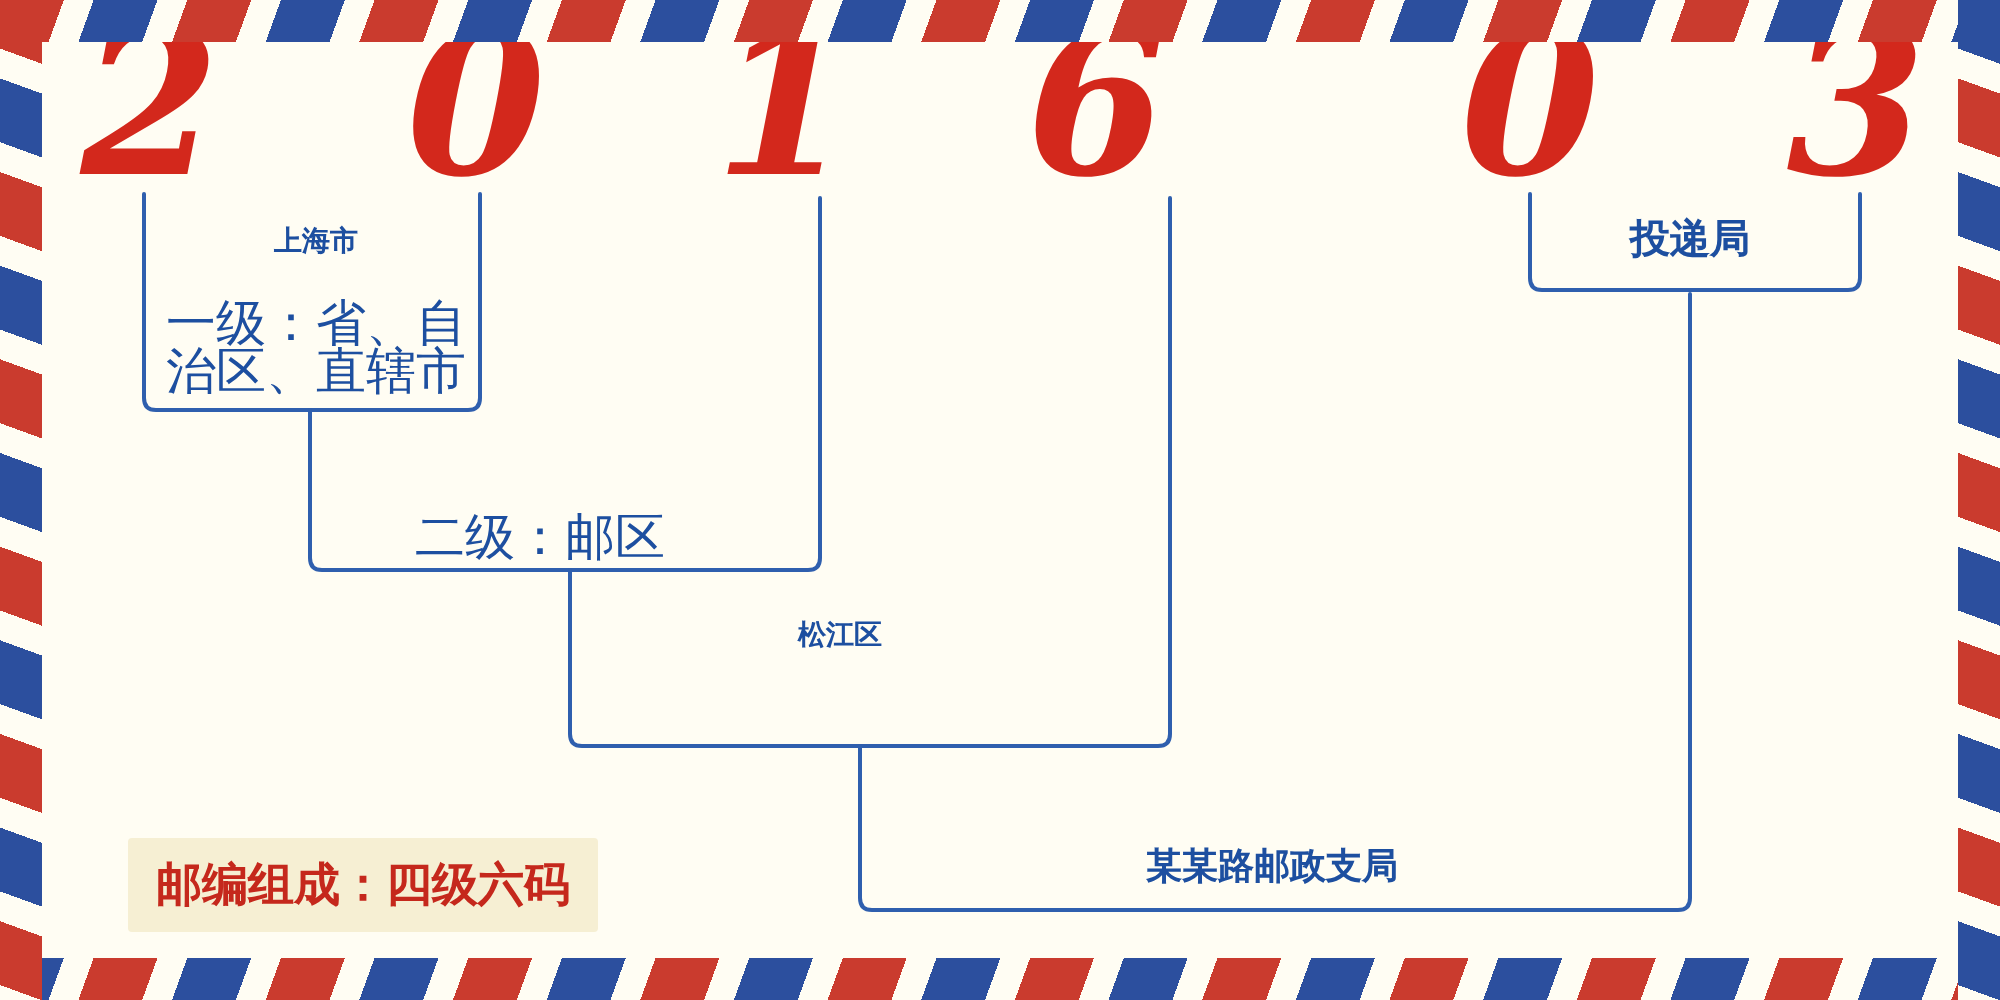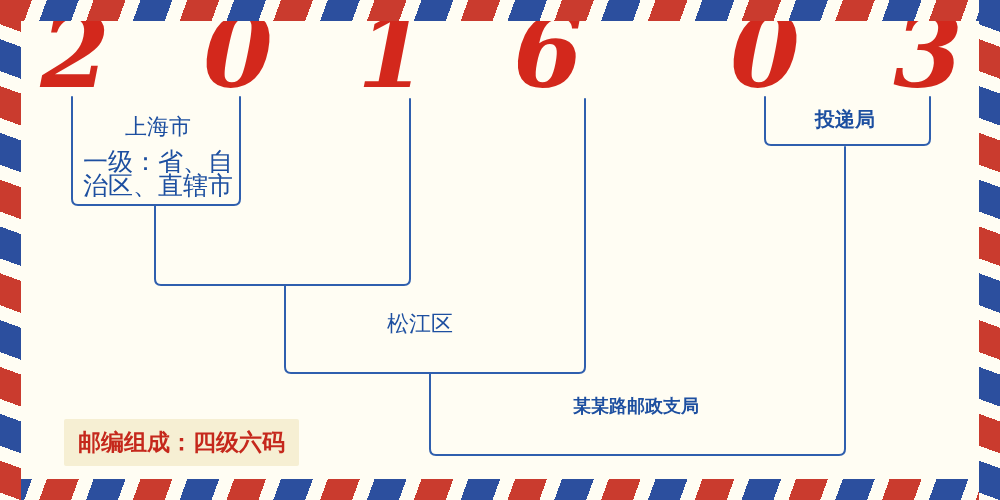--- a/index.html
+++ b/index.html
@@ -29,22 +29,22 @@
     font-style:italic;font-weight:bold;
     font-size:100px;line-height:1;z-index:2;
   }
   .lines-svg{position:absolute;left:0;top:0;z-index:1;}
   .lines-svg path{fill:none;stroke:var(--line-blue);stroke-width:2;stroke-linecap:round;}
 
   .lbl{
     position:absolute;transform:translateX(-50%);white-space:nowrap;
     color:var(--text-blue);font-size:25px;z-index:2;
   }
-  .lbl.hdr{font-weight:normal;font-size:22px;}
-  .lbl.hdr-sm{font-weight:bold;font-size:18px;}
+  .lbl.hdr{font-weight:bold;font-size:14px;}
+  .lbl.hdr-sm{font-weight:bold;font-size:18px;margin-top:27px;}
   .lbl.hdr-md{font-weight:bold;font-size:20px;text-align:right;}
 
   .note{
     position:absolute;left:36px;top:419px;z-index:2;
     background:var(--note-bg);color:var(--note-red);
     font-weight:bold;font-size:23px;padding:8px 14px;border-radius:2px;
     white-space:nowrap;
     margin-left:28px;
   }
 </style>
@@ -70,20 +70,21 @@
     <path d="M 155 205 V 279 Q 155 285 161 285 H 404 Q 410 285 410 279 V 99"></path>
     <path d="M 285 285 V 367 Q 285 373 291 373 H 579 Q 585 373 585 367 V 99"></path>
     <path d="M 430 373 V 449 Q 430 455 436 455 H 839 Q 845 455 845 449 V 147"></path>
     <path d="M 765 97 V 139 Q 765 145 771 145 H 924 Q 930 145 930 139 V 97"></path>
   </svg>
 
   <div class="lbl hdr" style="left:158px;top:112px">上海市</div>
   <div class="lbl" style="left:158px;top:145px">一级：省、自</div>
   <div class="lbl" style="left:158px;top:169px">治区、直辖市</div>
 
+  <div class="lbl" style="left:270px;top:252px">二级：邮区</div>
 
   <div class="lbl hdr" style="left:420px;top:309px">松江区</div>
 
   <div class="lbl hdr-sm" style="left:636px;top:394px">某某路邮政支局</div>
 
   <div class="lbl hdr-md" style="left:845px;top:106px">投递局</div>
 
   <div class="note">邮编组成：四级六码</div>
 
 </div>

